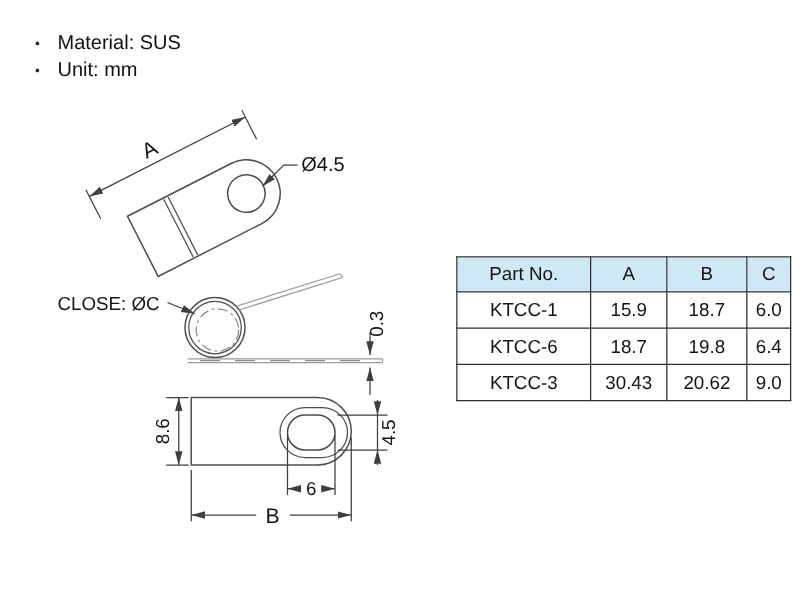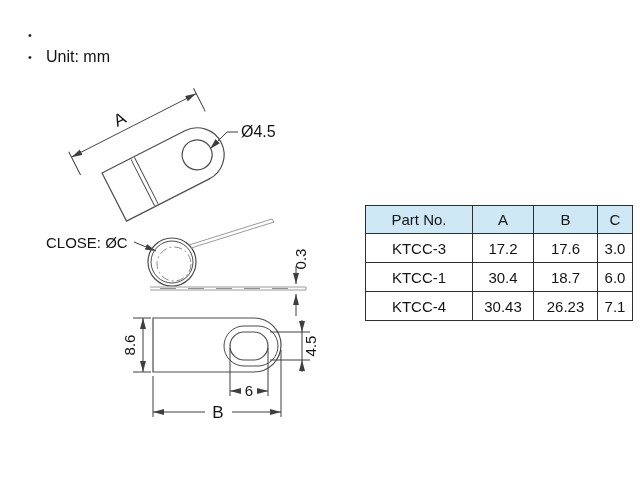--- a/index.html
+++ b/index.html
@@ -25,20 +25,21 @@
   .col-part{width:107px;}.col-a{width:61px;}.col-b{width:64px;}.col-c{width:35px;}
 </style>
 </head>
 <body>
 
 <div class="stage">
 
   <div class="notes">
     <div class="note-line">
       <span class="bullet">•</span>
+      <span>Material: SUS</span>
     </div>
     <div class="note-line">
       <span class="bullet">•</span>
       <span>Unit: mm</span>
     </div>
   </div>
 
   <svg width="640" height="480" viewBox="0 0 640 480">
     <defs>
       <marker id="ar" markerWidth="12" markerHeight="8" refX="11" refY="3" orient="auto-start-reverse" markerUnits="userSpaceOnUse">
@@ -123,33 +124,33 @@
     <thead>
       <tr class="hdr" style="background: rgb(207, 232, 246);">
         <th>Part No.</th>
         <th>A</th>
         <th>B</th>
         <th>C</th>
       </tr>
     </thead>
     <tbody>
       <tr>
-        <td>KTCC-3</td>
-        <td>17.2</td>
-        <td>17.6</td>
-        <td>3.0</td>
-      </tr>
-      <tr>
         <td>KTCC-1</td>
-        <td>30.4</td>
+        <td>15.9</td>
         <td>18.7</td>
         <td>6.0</td>
       </tr>
       <tr>
-        <td>KTCC-4</td>
+        <td>KTCC-6</td>
+        <td>18.7</td>
+        <td>19.8</td>
+        <td>6.4</td>
+      </tr>
+      <tr>
+        <td>KTCC-3</td>
         <td>30.43</td>
-        <td>26.23</td>
-        <td>7.1</td>
+        <td>20.62</td>
+        <td>9.0</td>
       </tr>
     </tbody>
   </table>
 
 </div>
 
 </body></html>

